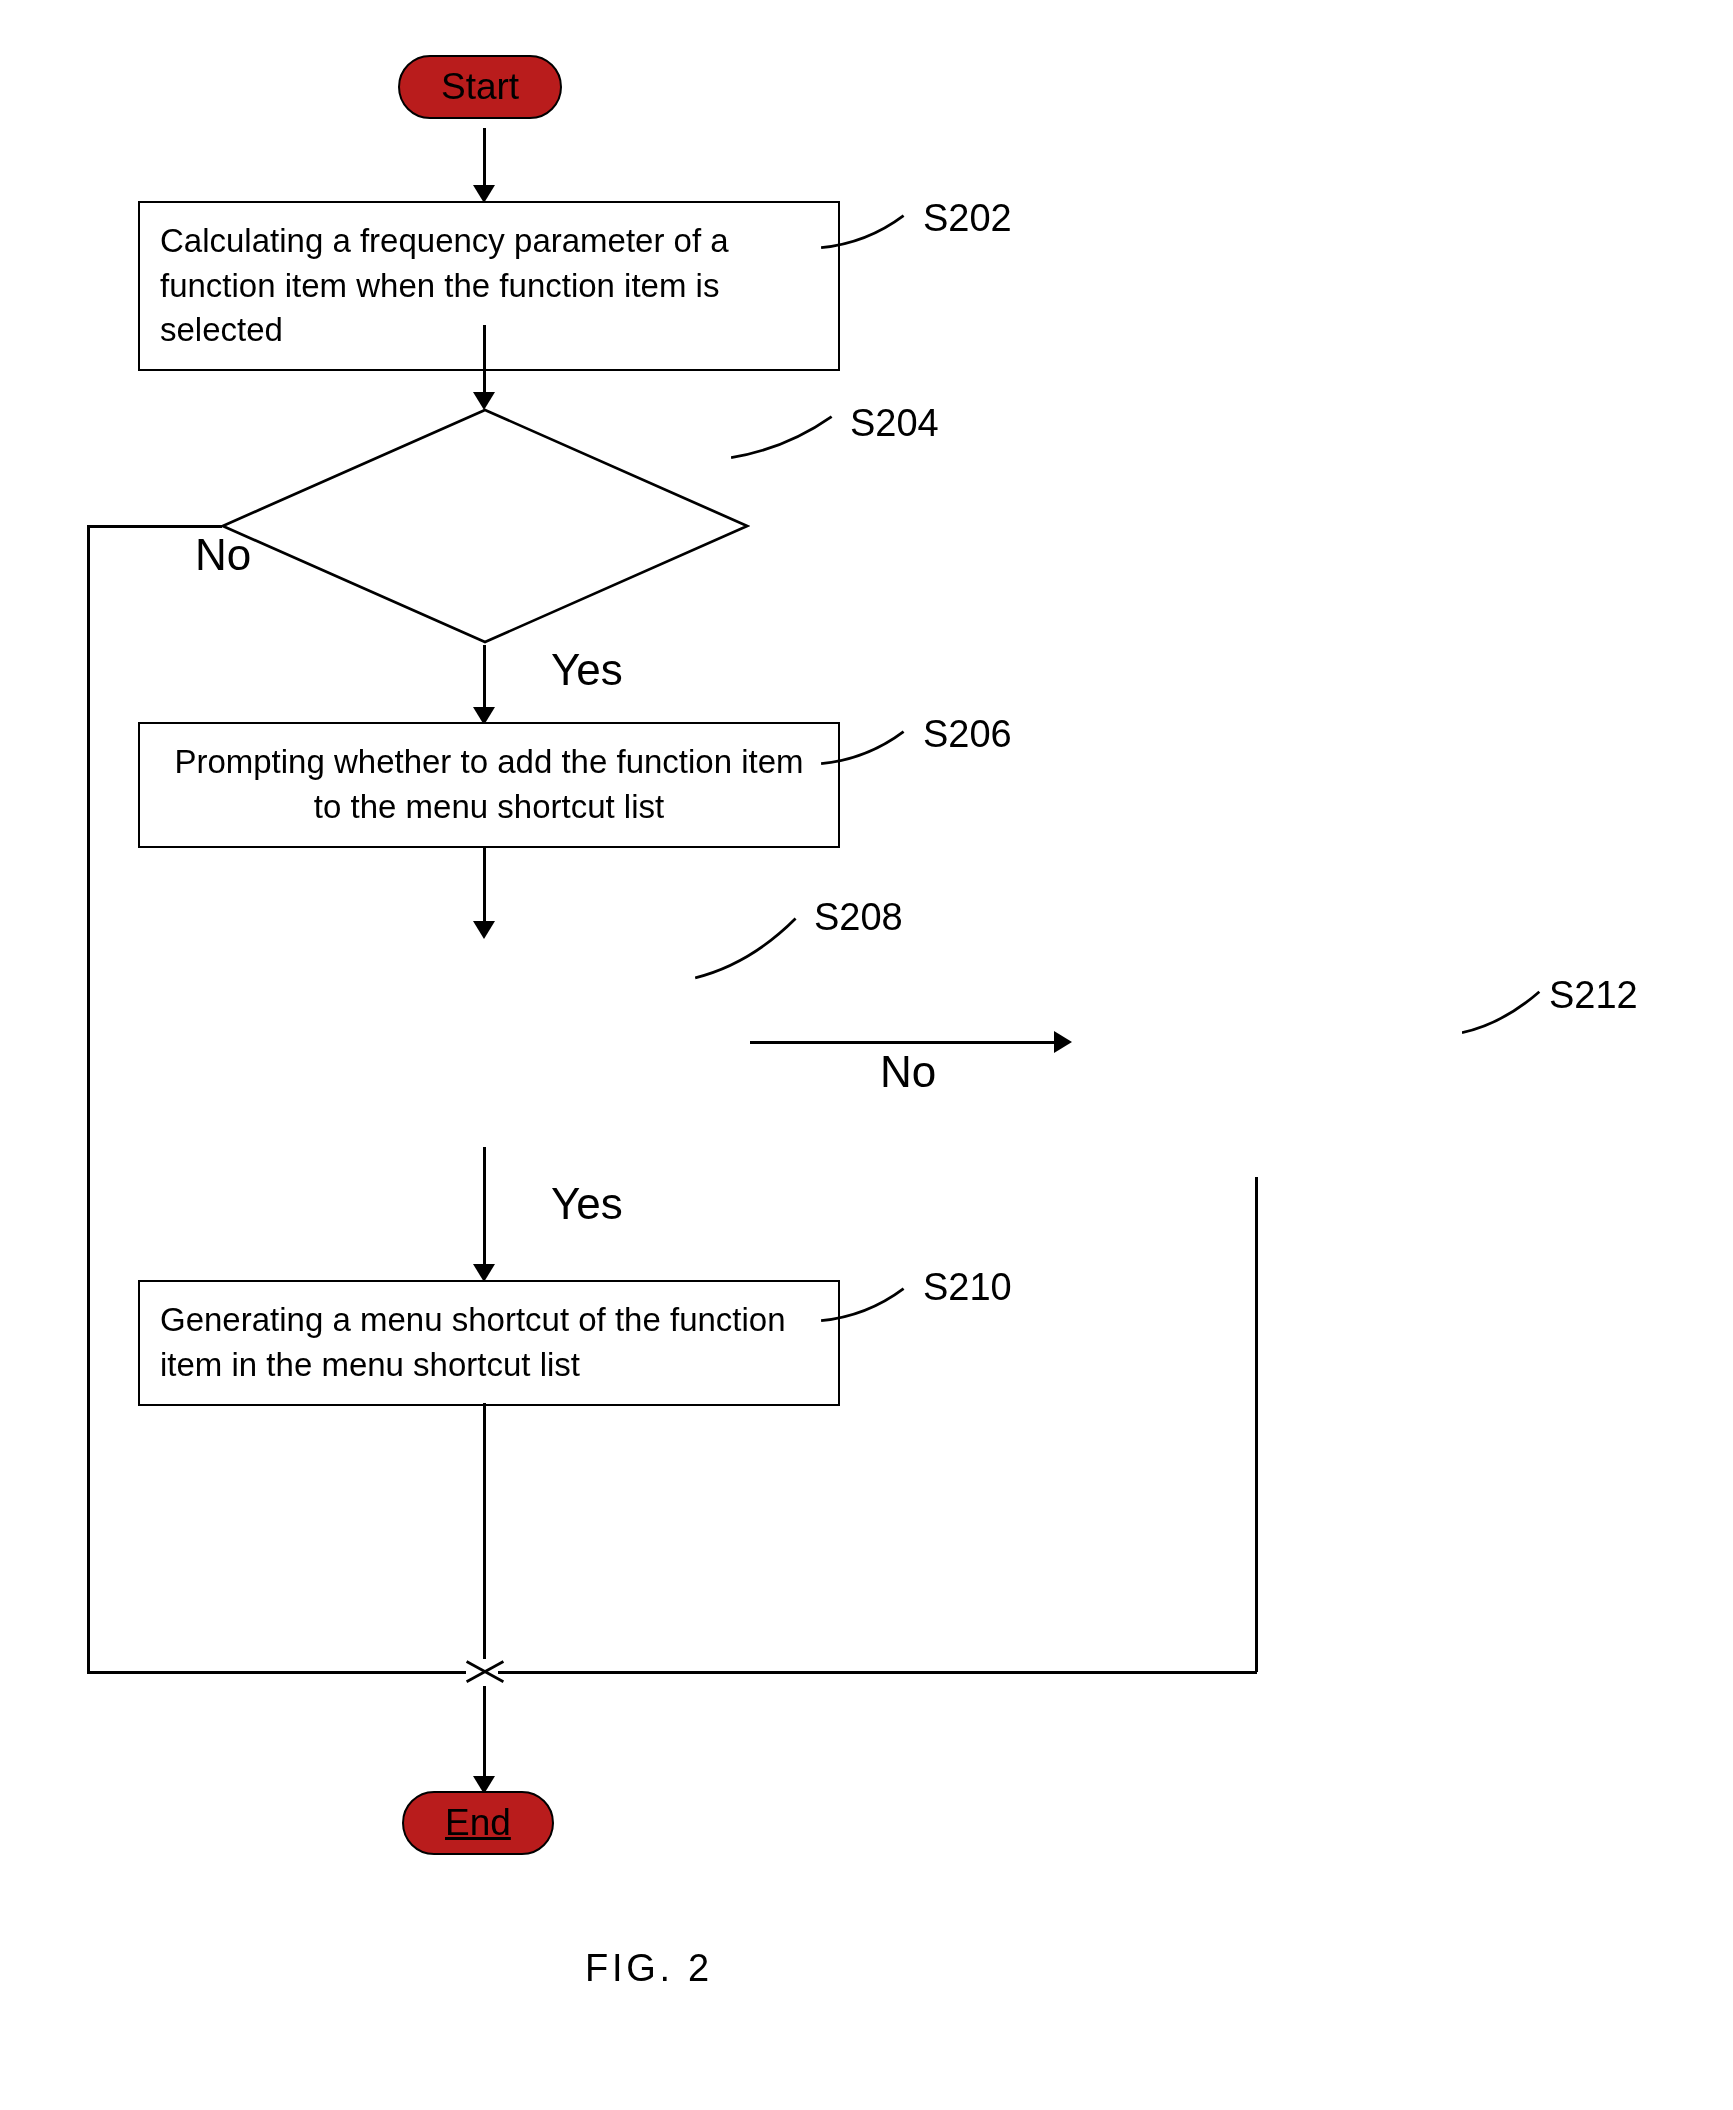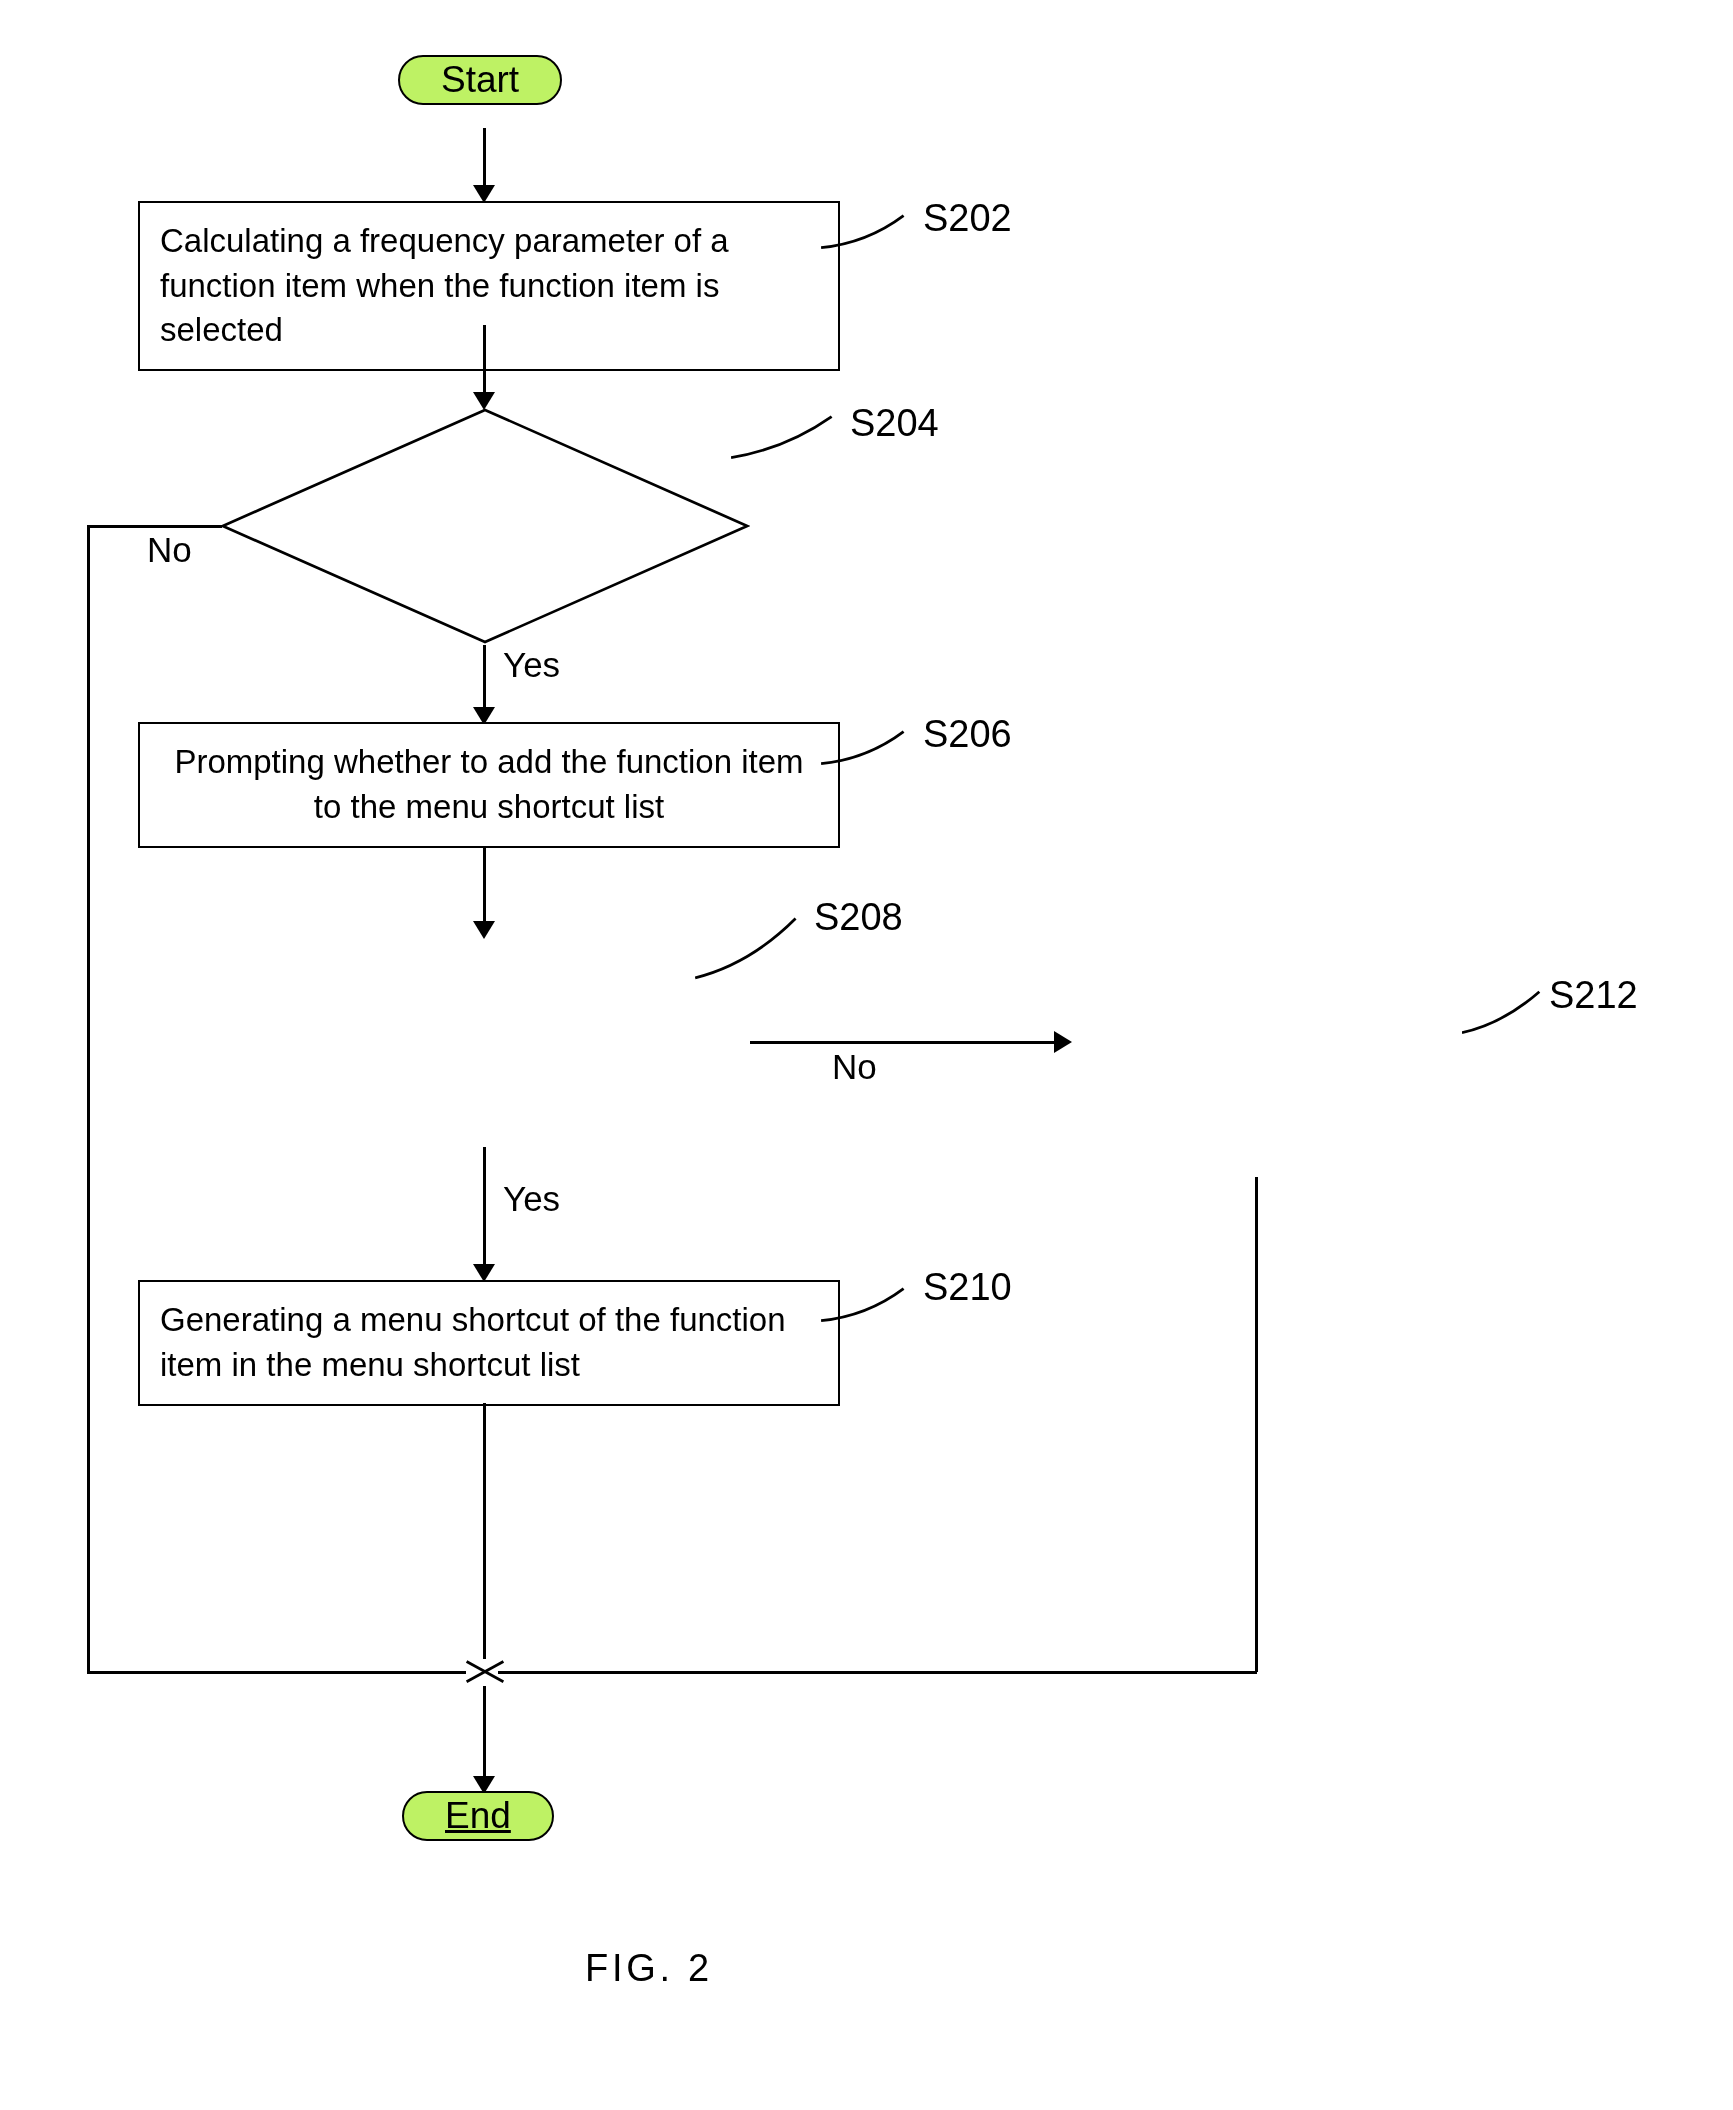--- a/index.html
+++ b/index.html
@@ -10,23 +10,23 @@
   }
   .flowchart {
     position: relative;
     width: 1645px;
     height: 2010px;
   }
   .terminal {
     position: absolute;
     border: 2.7px solid black;
     border-radius: 37px;
-    padding: 2px 41px;
+    padding: 9px 41px;
     font-size: 37px;
-    background: #bef264;
+    background: #b91c1c;
     text-align: center;
   }
   .process {
     position: absolute;
     border: 2.7px solid black;
     padding: 16.4px 20px;
     font-size: 33px;
     background: white;
     text-align: left;
     line-height: 1.35;
@@ -50,21 +50,22 @@
     font-size: 29px;
     line-height: 1.3;
     width: 80%;
   }
   .label {
     position: absolute;
     font-size: 38px;
   }
   .edge-label {
     position: absolute;
-    font-size: 35px;
+    font-size: 44px;
+    margin-left: 48px;
   }
   .figure-label {
     position: absolute;
     font-size: 38px;
     letter-spacing: 3.7px;
     font-weight: normal;
   }
   .arrow-line {
     position: absolute;
     background: black;

